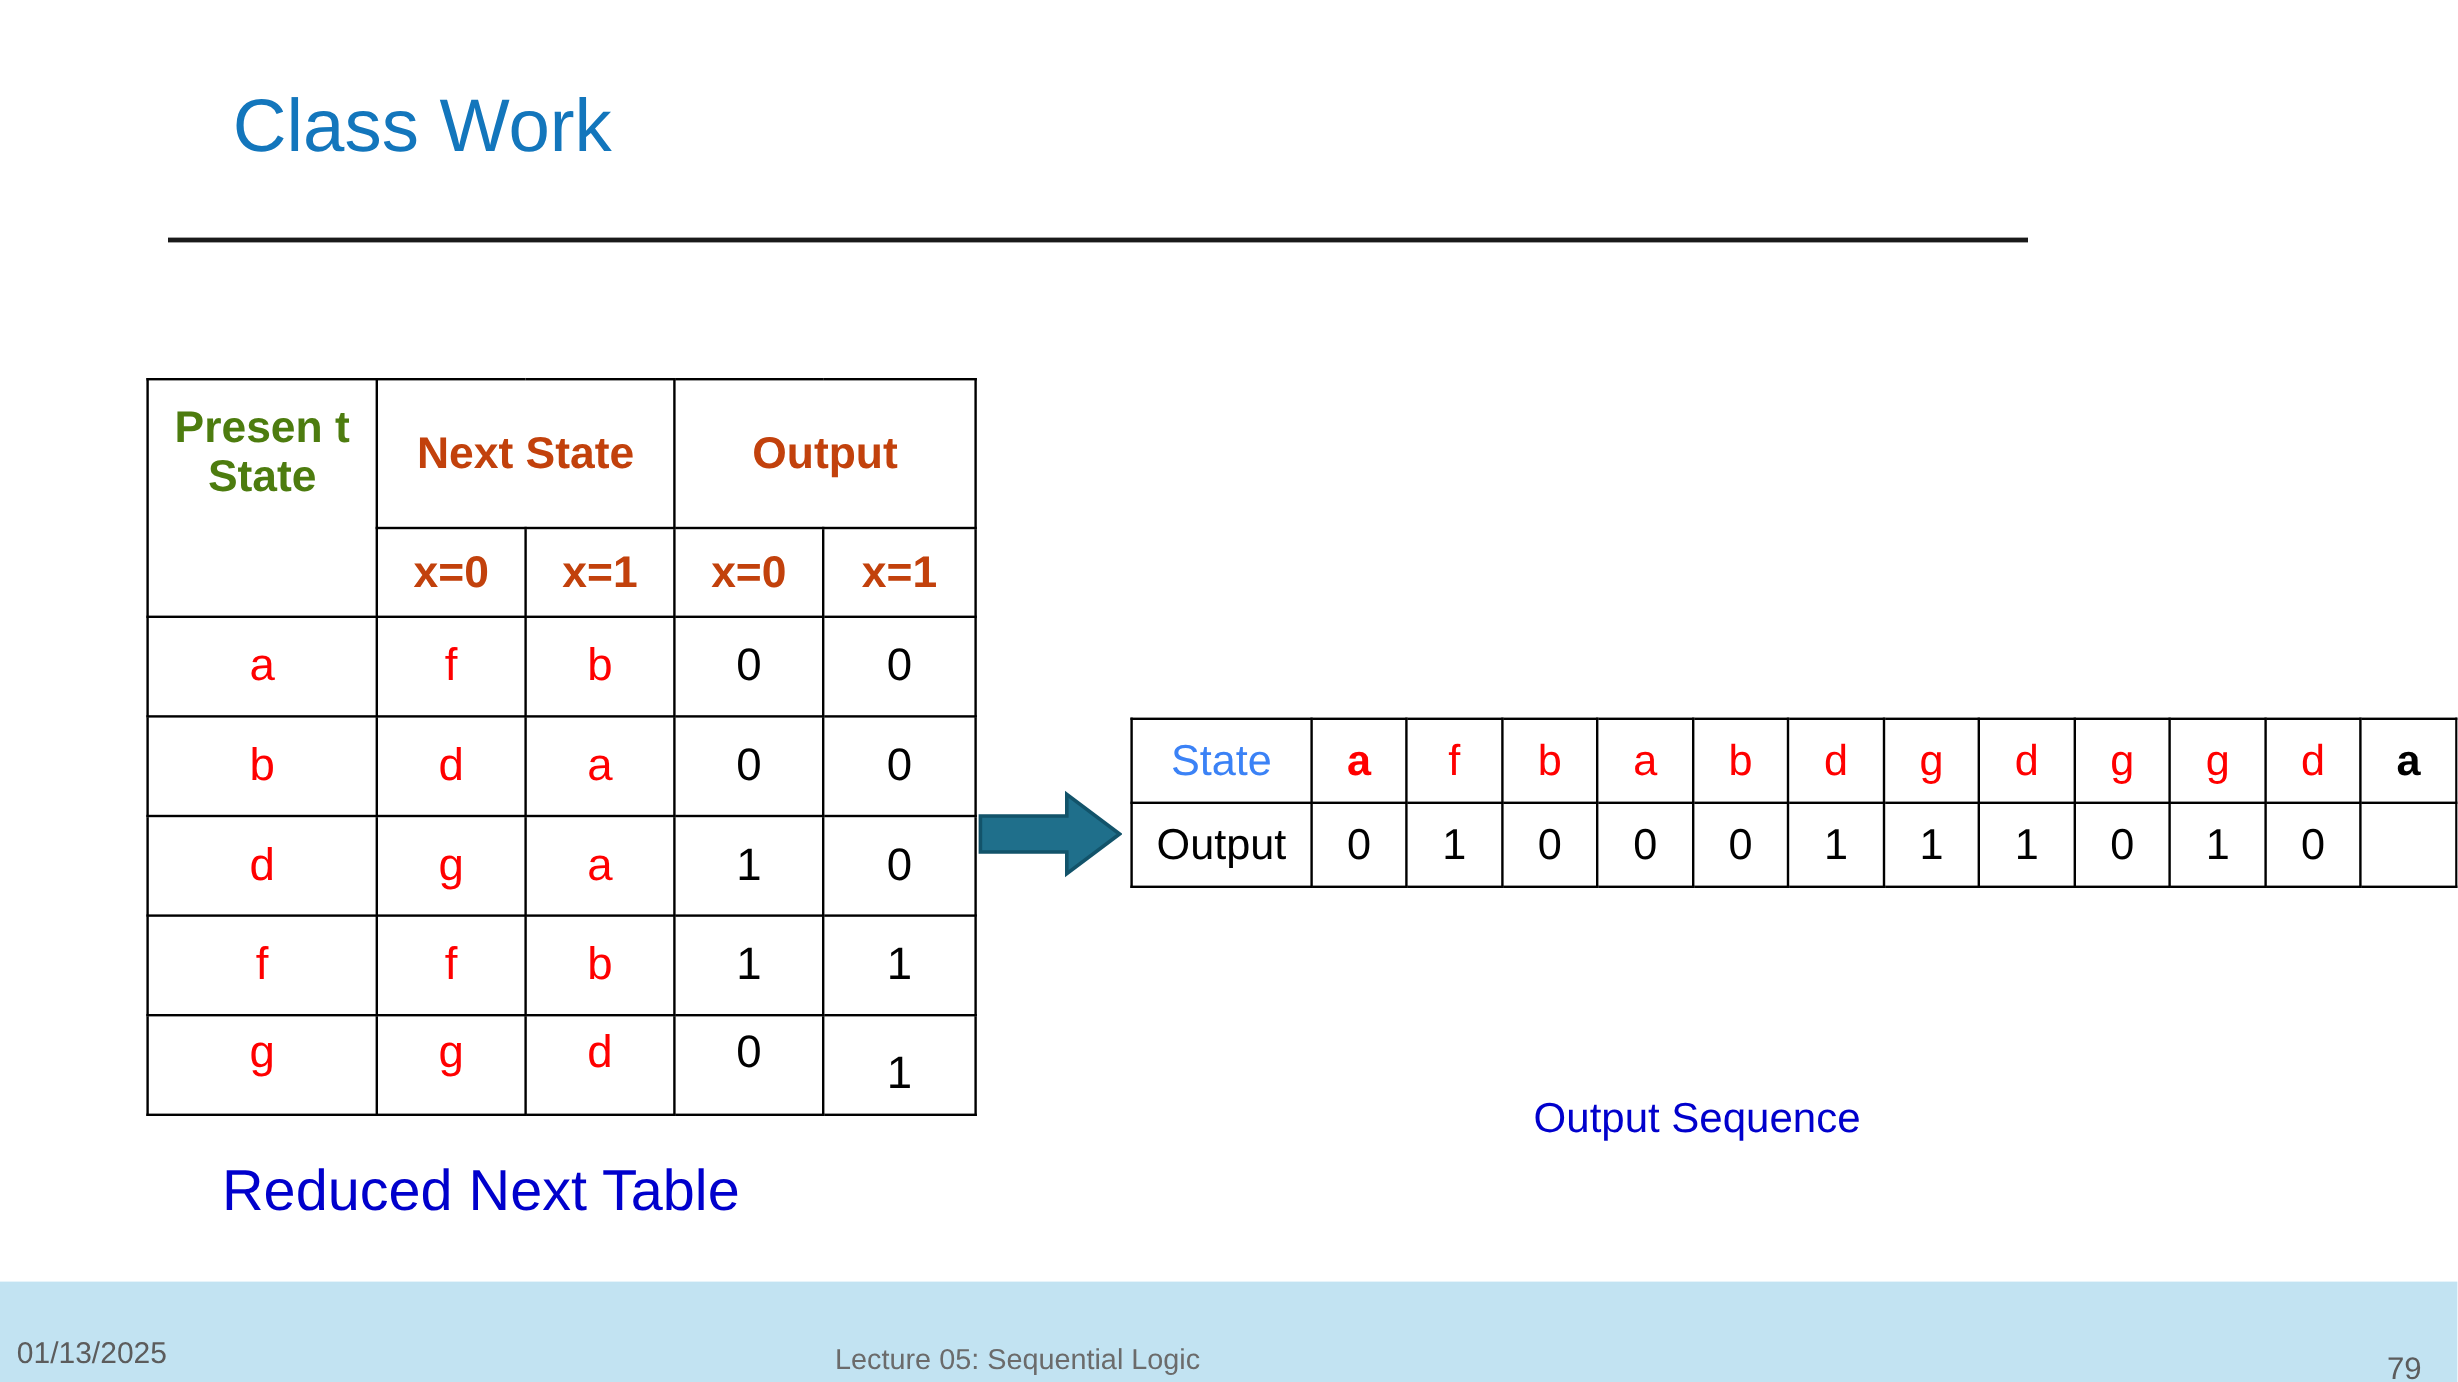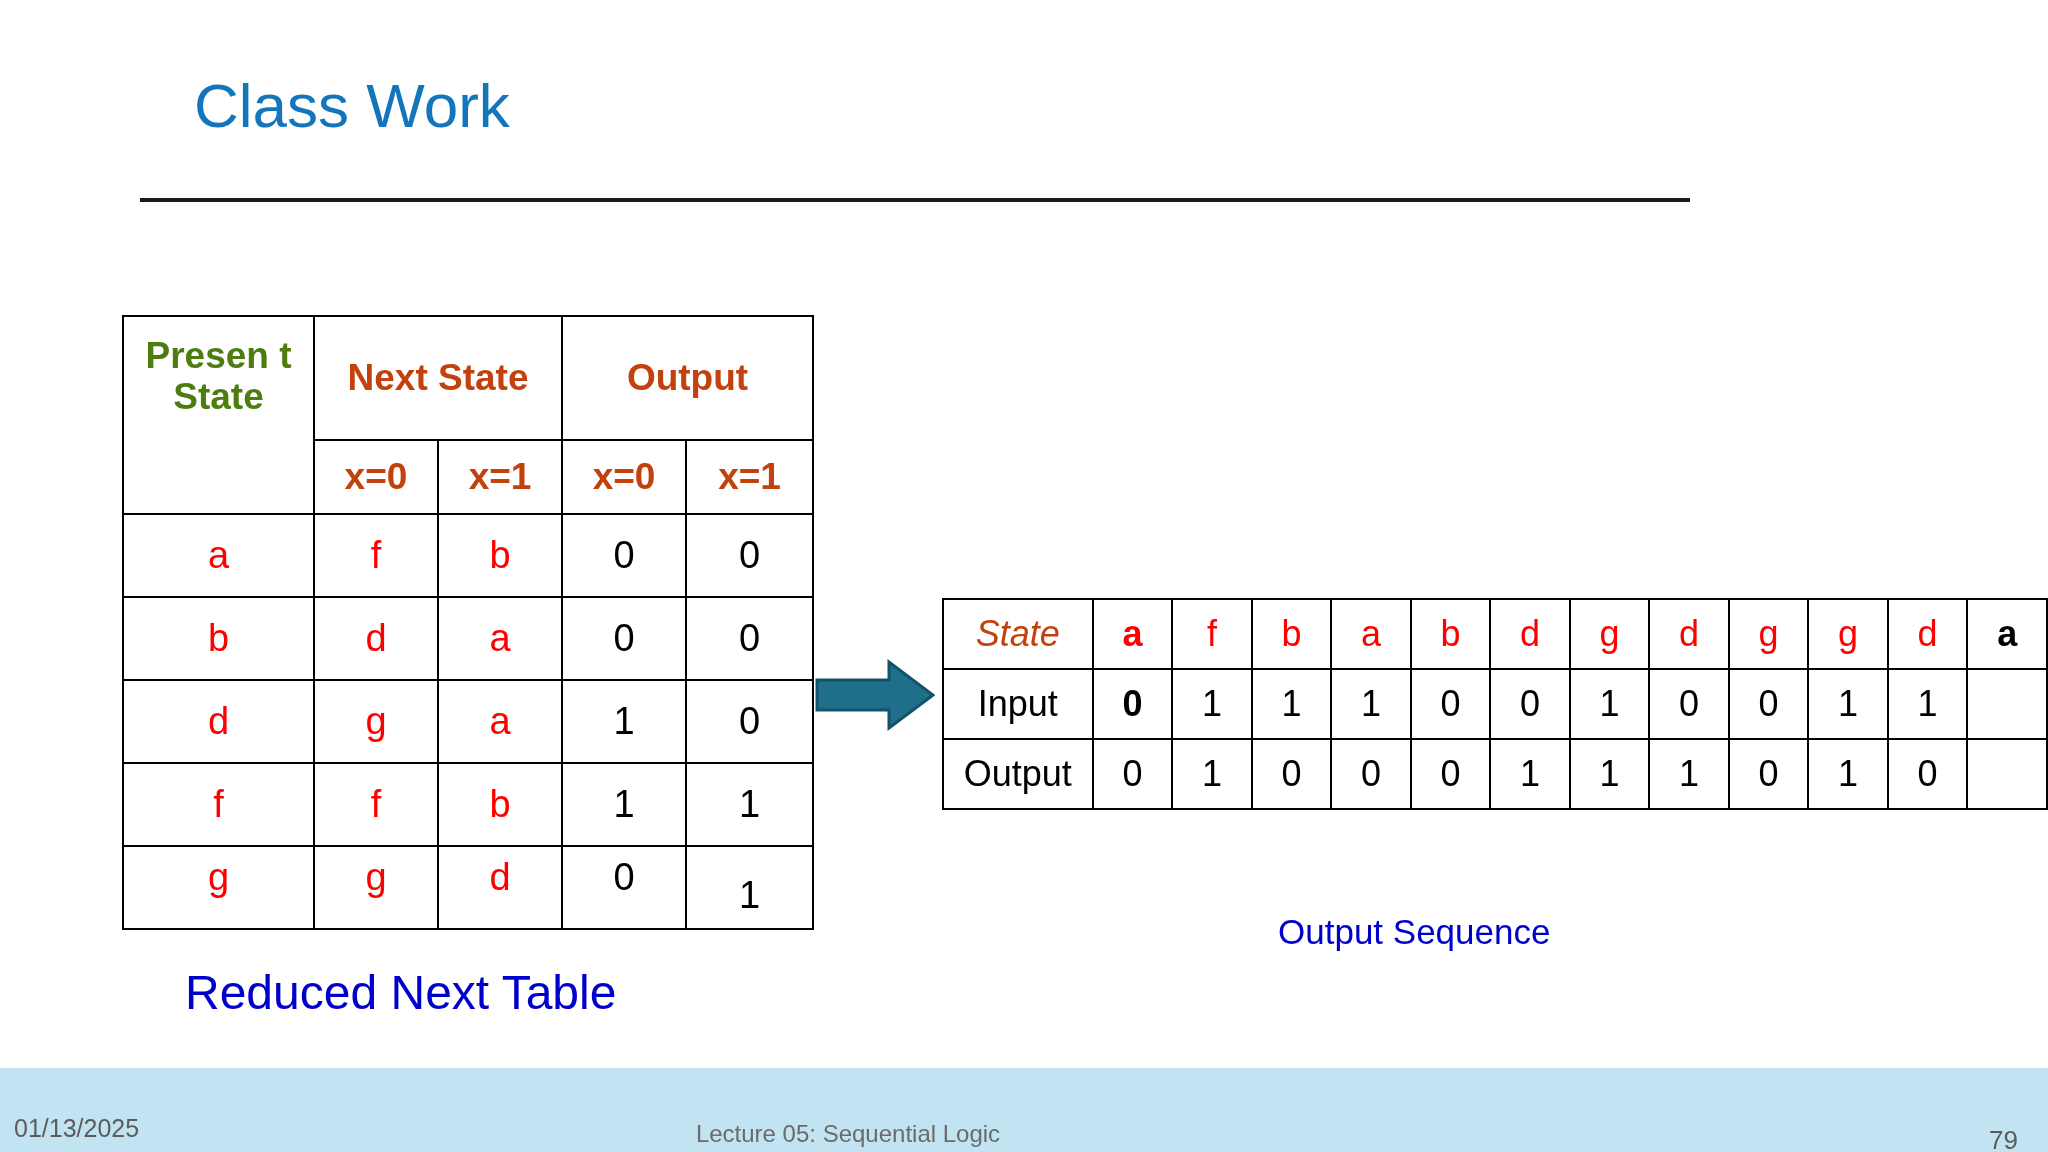--- a/index.html
+++ b/index.html
@@ -110,21 +110,21 @@
     vertical-align: middle;
     height: 68px;
     font-size: 36px;
     padding: 0;
     width: 78px;
   }
   #sequence-table td.seq-label {
     width: 148px;
     font-size: 36px;
   }
-  .seq-label-state { color: #c2410c; font-style: italic; }
+  .seq-label-state { color: #3b82f6; }
   .seq-label-plain { color: #000000; }
   .seq-state { color: #FF0000; }
   .seq-bit { color: #000000; }
   .seq-bold { font-weight: bold; }
   .seq-black { color: #000000; font-weight: bold; }
 
   #output-seq-caption {
     position: absolute;
     left: 1278px;
     top: 912px;
@@ -250,35 +250,20 @@
       <td class="seq-state">b</td>
       <td class="seq-state">d</td>
       <td class="seq-state">g</td>
       <td class="seq-state">d</td>
       <td class="seq-state">g</td>
       <td class="seq-state">g</td>
       <td class="seq-state">d</td>
       <td class="seq-black">a</td>
     </tr>
     <tr>
-      <td class="seq-label seq-label-plain">Input</td>
-      <td class="seq-bit seq-bold">0</td>
-      <td class="seq-bit">1</td>
-      <td class="seq-bit">1</td>
-      <td class="seq-bit">1</td>
-      <td class="seq-bit">0</td>
-      <td class="seq-bit">0</td>
-      <td class="seq-bit">1</td>
-      <td class="seq-bit">0</td>
-      <td class="seq-bit">0</td>
-      <td class="seq-bit">1</td>
-      <td class="seq-bit">1</td>
-      <td class="seq-bit"></td>
-    </tr>
-    <tr>
       <td class="seq-label seq-label-plain">Output</td>
       <td class="seq-bit">0</td>
       <td class="seq-bit">1</td>
       <td class="seq-bit">0</td>
       <td class="seq-bit">0</td>
       <td class="seq-bit">0</td>
       <td class="seq-bit">1</td>
       <td class="seq-bit">1</td>
       <td class="seq-bit">1</td>
       <td class="seq-bit">0</td>

